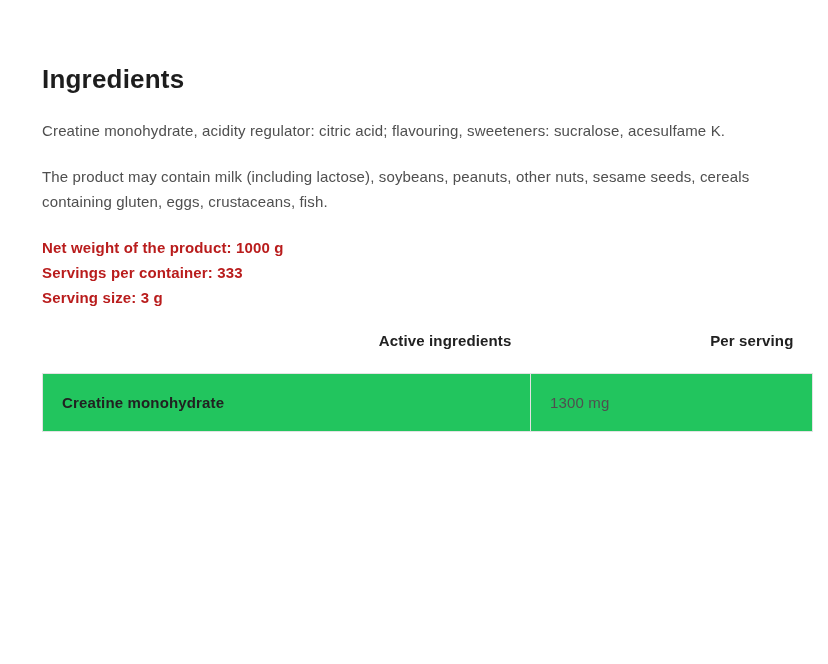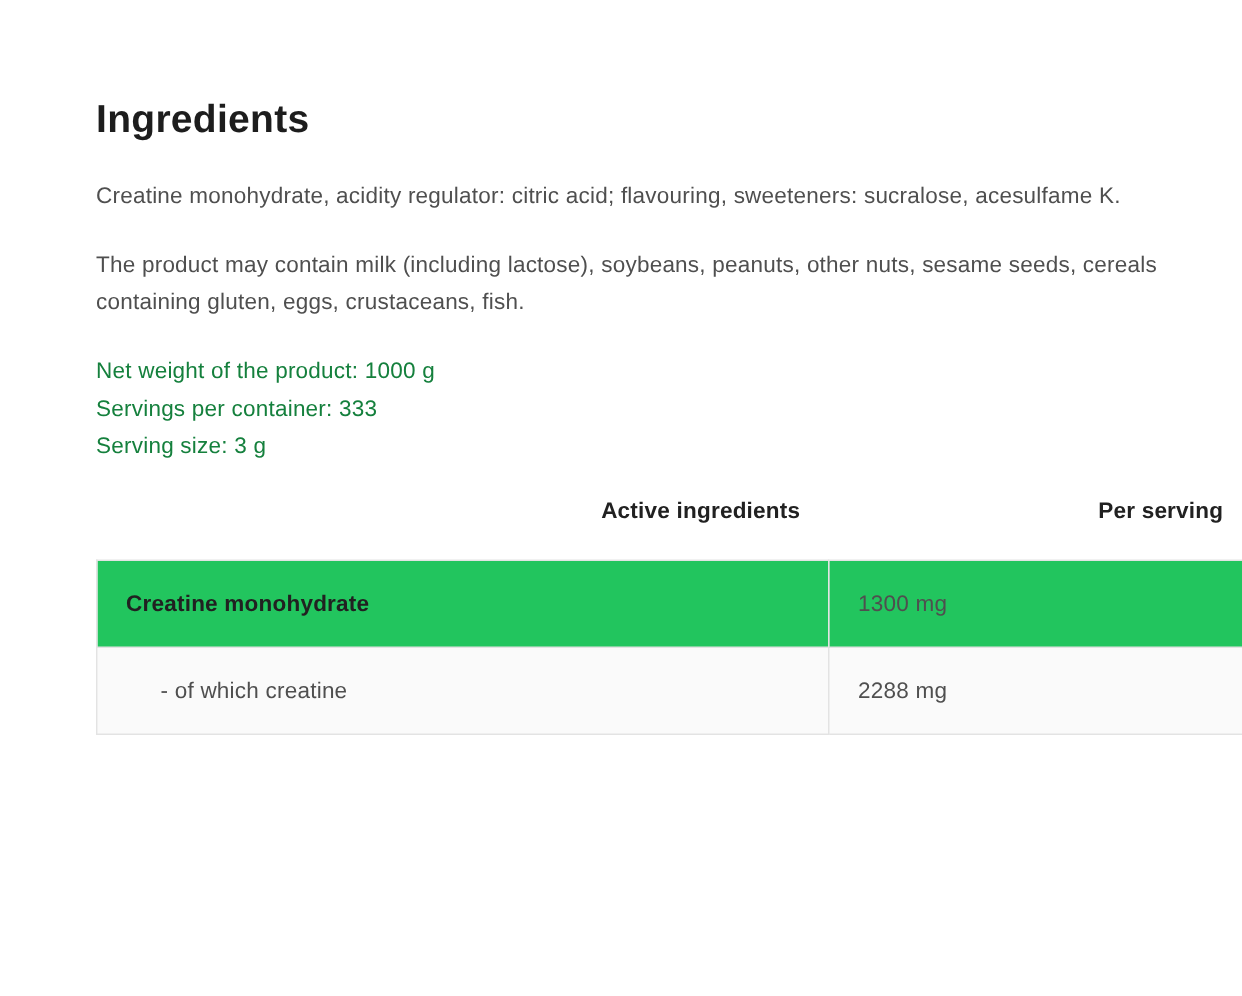--- a/index.html
+++ b/index.html
@@ -6,21 +6,20 @@
   html, body { margin: 0; padding: 0; }
   body {
     width: 828px;
     height: 664px;
     background: #ffffff;
     font-family: "Liberation Sans", sans-serif;
     overflow: hidden;
   }
   .container {
     padding: 64px 29px 0 42px;
-    margin-left: 22px;
   }
   .section-title {
     font-size: 26px;
     font-weight: 700;
     color: #1d1d1d;
     letter-spacing: 0.2px;
     line-height: 1.2;
     margin: 0 0 23px 0;
   }
   .section-title.nutrition {
@@ -35,23 +34,24 @@
     margin: 0 0 21px 0;
   }
   .body-text.last {
     margin-bottom: 18px;
   }
   .serving-info {
     margin: 0 0 14px 0;
   }
   .serving-info div {
     font-size: 15px;
-    color: #15803d;
+    color: #b91c1c;
     letter-spacing: 0.15px;
     line-height: 25px;
+    font-weight: bold;
   }
   table.nutrition-table {
     width: 770px;
     border-collapse: collapse;
     table-layout: fixed;
   }
   table.nutrition-table thead th {
     text-align: right;
     font-size: 15px;
     font-weight: 700;
@@ -110,20 +110,16 @@
       <tr>
         <th class="col-name">Active ingredients</th>
         <th class="col-value">Per serving</th>
       </tr>
     </thead>
     <tbody>
       <tr class="row-main">
         <td class="cell-name main-name">Creatine monohydrate</td>
         <td class="cell-value">1300 mg</td>
       </tr>
-      <tr class="row-sub">
-        <td class="cell-name sub-name">- of which creatine</td>
-        <td class="cell-value">2288 mg</td>
-      </tr>
     </tbody>
   </table>
 
 </div>
 
 </body></html>

